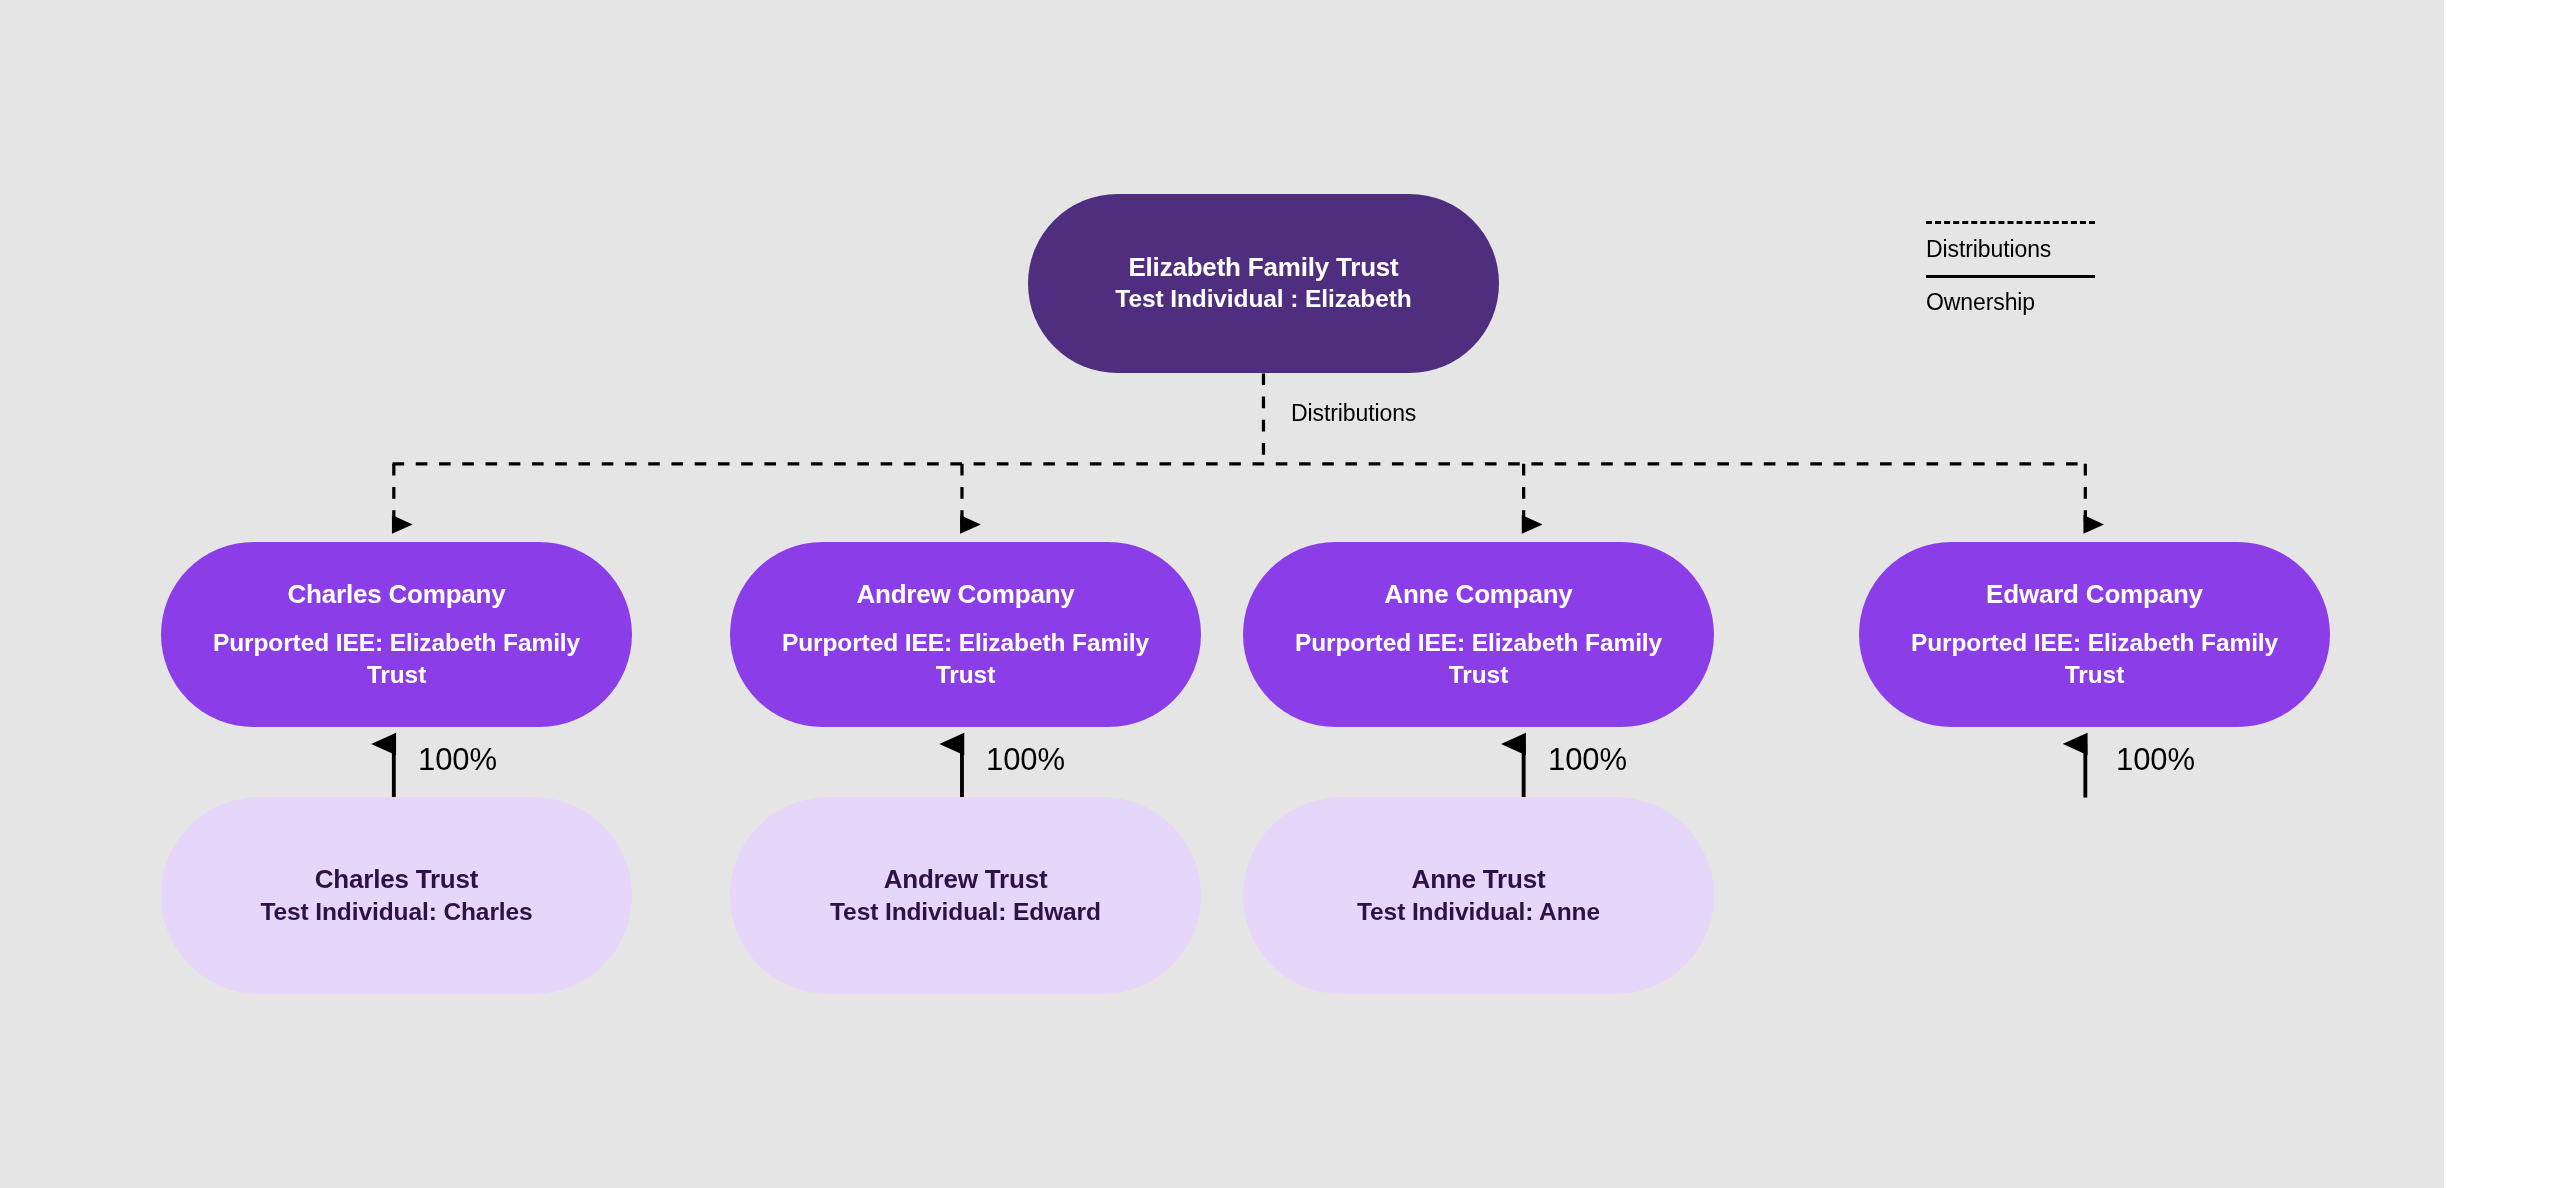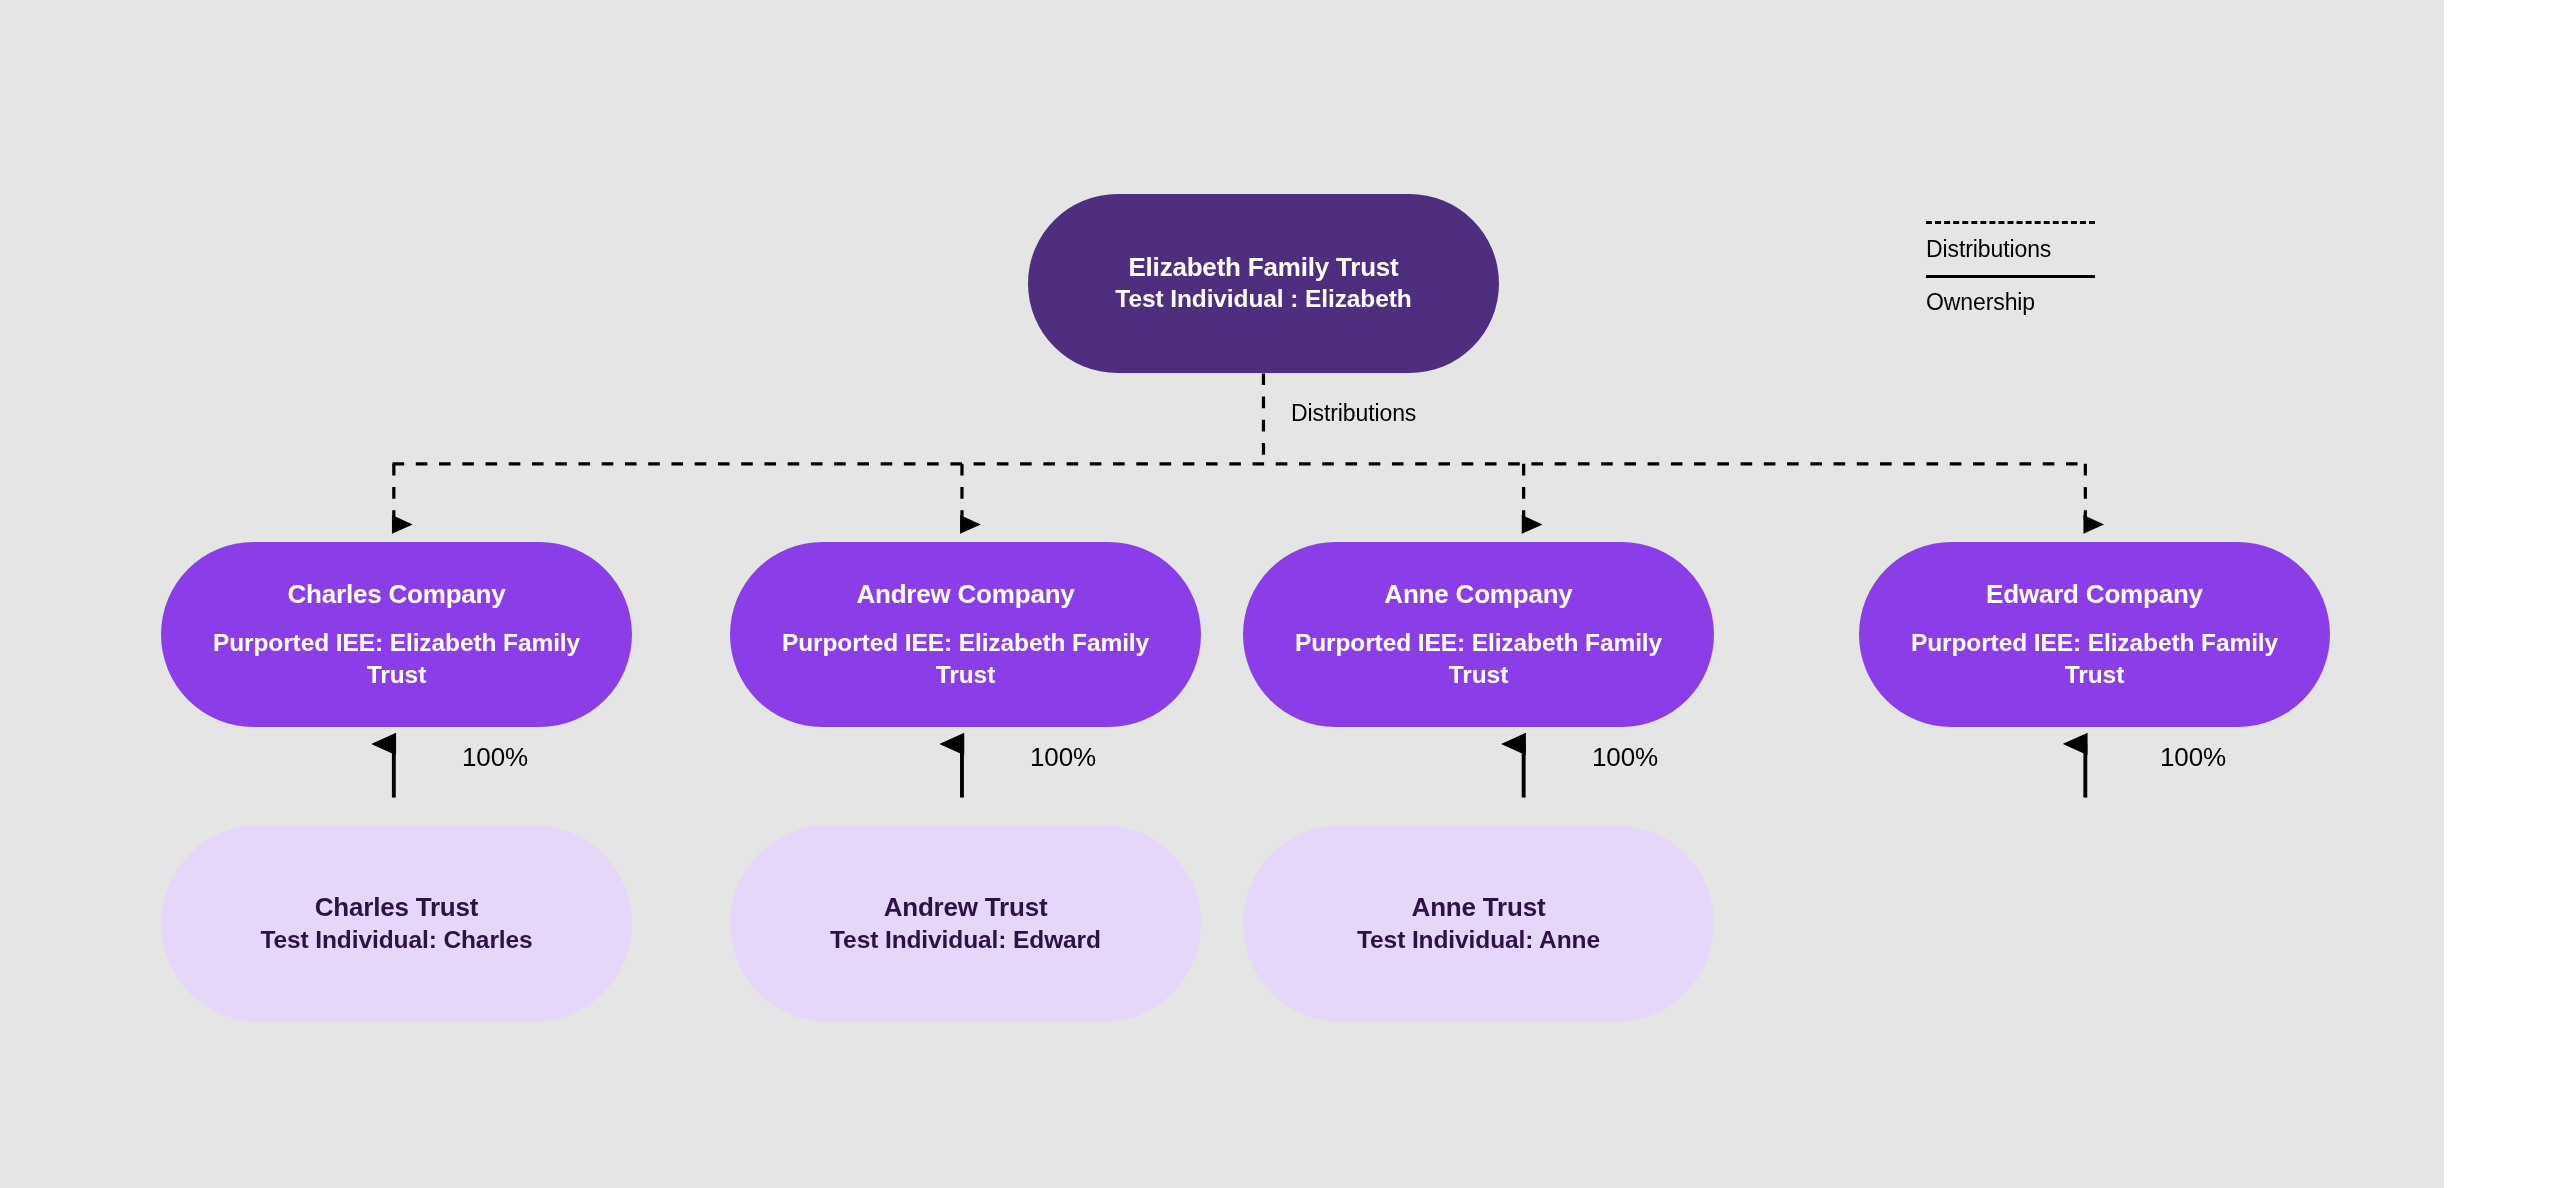--- a/index.html
+++ b/index.html
@@ -78,21 +78,20 @@
   .node--company .n-title { font-size: 26px; line-height: 1.24; margin-bottom: 17px; }
   .node--company .n-sub   { font-size: 24.5px; line-height: 1.30; max-width: 387px; text-align: center; }
 
   
   .node--trust {
     top: 797px;
     width: 471px;
     height: 197px;
     background: #E6D6FA;
     color: #2E1246;
-    margin-top: 28px;
   }
   .node--trust .n-title { font-size: 26px; line-height: 1.24; margin-bottom: 1.3px; }
   .node--trust .n-sub   { font-size: 24.5px; line-height: 1.30; }
 
   
   .col-0 { left: 161px; }
   .col-1 { left: 730px; }
   .col-2 { left: 1243px; }
   .col-3 { left: 1859px; }
 
@@ -101,21 +100,21 @@
     position: absolute;
     font-size: 23px;
     color: #000000;
     white-space: nowrap;
     letter-spacing: -0.1px;
   }
   .edge-label--distributions {
     left: 1291px;
     top: 400px;
   }
-  .pct-label { font-size: 26px; margin-left: 44px; }
+  .pct-label { font-size: 31px; }
   .pct-0 { left: 418px;  top: 742px; }
   .pct-1 { left: 986px; top: 742px; }
   .pct-2 { left: 1548px; top: 742px; }
   .pct-3 { left: 2116px; top: 742px; }
 
   
   #legend {
     position: absolute;
     left: 1926px;
     top: 221px;

